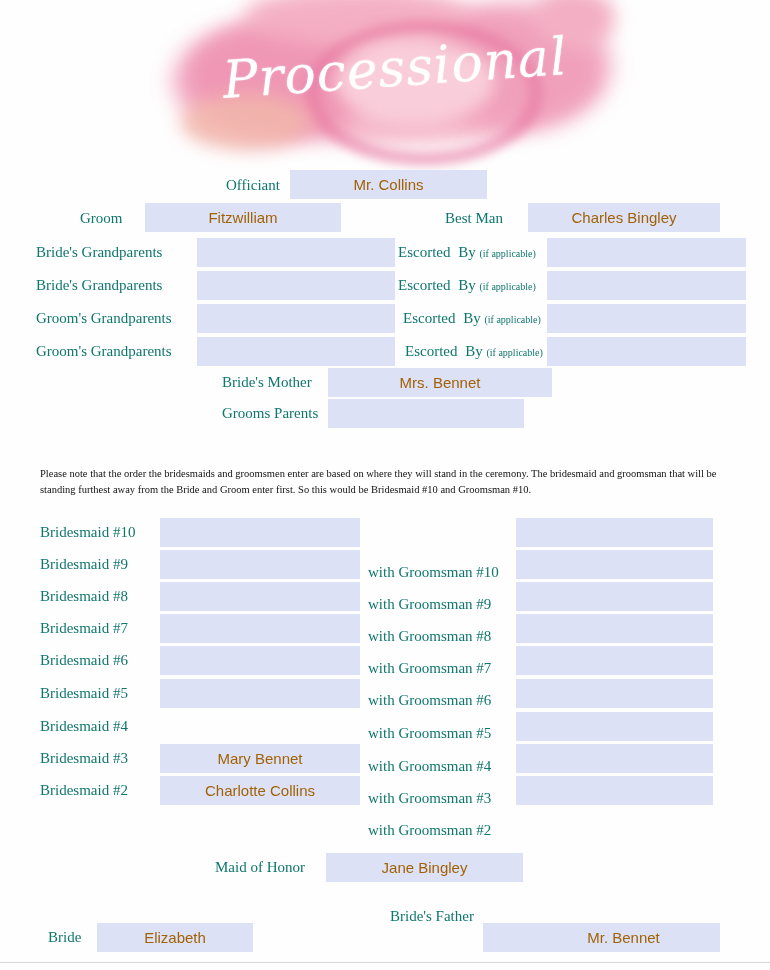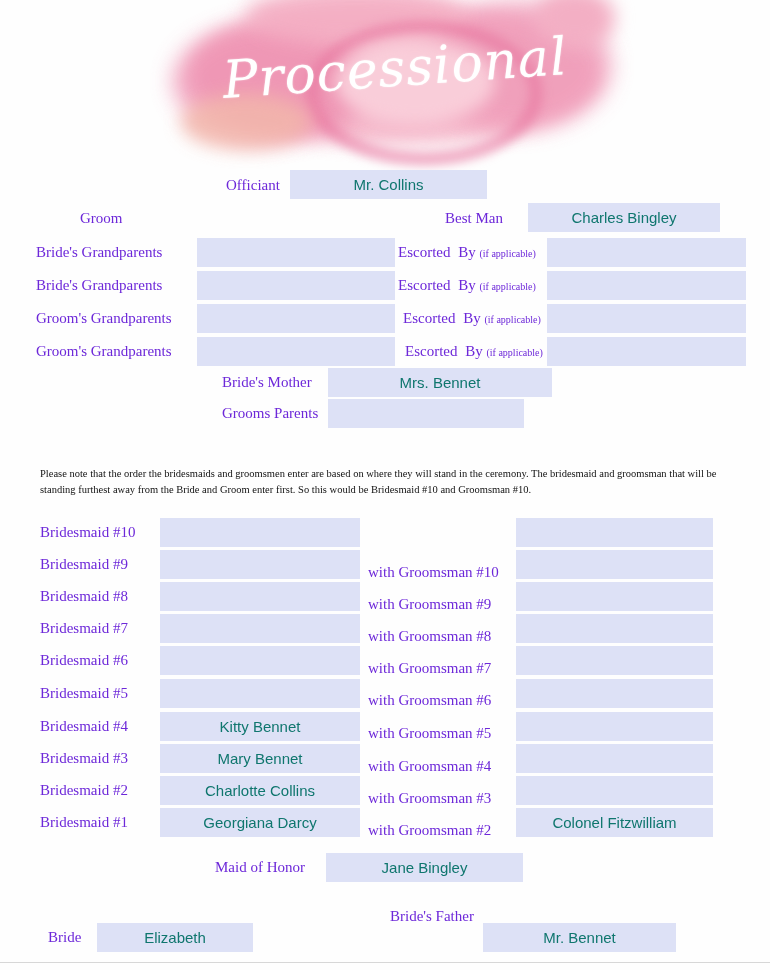--- a/index.html
+++ b/index.html
@@ -20,24 +20,24 @@
   .b7 { left:350px; top:-6px; width:80px; height:60px; background:#f3afc4; filter:blur(9px); }
   .b8 { left:60px; top:-8px;  width:220px; height:60px; background:#f4aec3; filter:blur(10px); opacity:.9; }
   .splash-title {
     position:absolute; left:0; right:0; top:44px; text-align:center;
     font-family:"DejaVu Serif","Liberation Serif",serif; font-style:italic;
     font-size:52px; color:#ffffff; transform:rotate(-4deg); letter-spacing:1px;
     text-shadow:0 0 2px rgba(255,255,255,.55);
   }
 
   
-  .lbl { position:absolute; font-size:15px; color:#6d28d9; line-height:29px; white-space:nowrap; }
+  .lbl { position:absolute; font-size:15px; color:#0f766e; line-height:29px; white-space:nowrap; }
   .field {
     position:absolute; height:29px; background:#dde1f6;
-    font-family:"Liberation Sans","DejaVu Sans",sans-serif; font-size:15px; color:#0f766e;
+    font-family:"Liberation Sans","DejaVu Sans",sans-serif; font-size:15px; color:#a16207;
     display:flex; align-items:center; justify-content:center; text-align:left;
   }
   .small-note { font-size:10px; }
   .esc-main { word-spacing:4px; }
 
   .row { position:absolute; left:0; width:770px; height:29px; }
 
   
   .gp-lbl  { left:36px; }
   .gp-box  { left:197px; width:198px; }
@@ -71,20 +71,21 @@
     <div class="blob b5"></div>
     <div class="blob b6"></div>
     <div class="blob b7"></div>
     <div class="splash-title">Processional</div>
   </div>
 
   <span class="lbl" style="left:226px; top:171px;">Officiant</span>
   <div class="field" style="left:290px; top:170px; width:197px;">Mr. Collins</div>
 
   <span class="lbl" style="left:80px; top:204px;">Groom</span>
+  <div class="field" style="left:145px; top:203px; width:196px;">Fitzwilliam</div>
   <span class="lbl" style="left:445px; top:204px;">Best Man</span>
   <div class="field" style="left:528px; top:203px; width:192px;">Charles Bingley</div>
 
   <div class="row" style="top:238px;">
     <span class="lbl gp-lbl">Bride's Grandparents</span>
     <div class="field gp-box"></div>
     <span class="lbl esc-lbl"><span class="esc-main">Escorted By</span> <span class="small-note">(if applicable)</span></span>
     <div class="field esc-box"></div>
   </div>
   <div class="row" style="top:271px;">
@@ -144,45 +145,38 @@
     <div class="field gm-box"></div>
   </div>
   <div class="row" style="top:679px;">
     <span class="lbl bm-lbl">Bridesmaid #5</span>
     <div class="field bm-box"></div>
     <span class="lbl gm-lbl">with Groomsman #5</span>
     <div class="field gm-box"></div>
   </div>
   <div class="row" style="top:712px;">
     <span class="lbl bm-lbl">Bridesmaid #4</span>
-    <div class="field bm-box">Kitty Bennet</div>
     <span class="lbl gm-lbl">with Groomsman #4</span>
     <div class="field gm-box"></div>
   </div>
   <div class="row" style="top:744px;">
     <span class="lbl bm-lbl">Bridesmaid #3</span>
     <div class="field bm-box">Mary Bennet</div>
     <span class="lbl gm-lbl">with Groomsman #3</span>
     <div class="field gm-box"></div>
   </div>
   <div class="row" style="top:776px;">
     <span class="lbl bm-lbl">Bridesmaid #2</span>
     <div class="field bm-box">Charlotte Collins</div>
     <span class="lbl gm-lbl">with Groomsman #2</span>
     <div class="field gm-box"></div>
   </div>
-  <div class="row" style="top:808px;">
-    <span class="lbl bm-lbl">Bridesmaid #1</span>
-    <div class="field bm-box">Georgiana Darcy</div>
-    <span class="lbl gm-lbl">with Groomsman #1</span>
-    <div class="field gm-box">Colonel Fitzwilliam</div>
-  </div>
 
   <span class="lbl" style="left:215px; top:853px;">Maid of Honor</span>
   <div class="field" style="left:326px; top:853px; width:197px;">Jane Bingley</div>
 
   <span class="lbl" style="left:48px; top:923px;">Bride</span>
   <div class="field" style="left:97px; top:923px; width:156px;">Elizabeth</div>
   <span class="lbl" style="left:390px; top:902px;">Bride's Father</span>
-  <div class="field" style="left:483px; top:923px; width:193px;">Mr. Bennet</div>
+  <div class="field" style="left:483px; top:923px; width:193px;padding-left:44px;">Mr. Bennet</div>
 
   <div class="bottom-line"></div>
 </div>
 
 </body></html>

